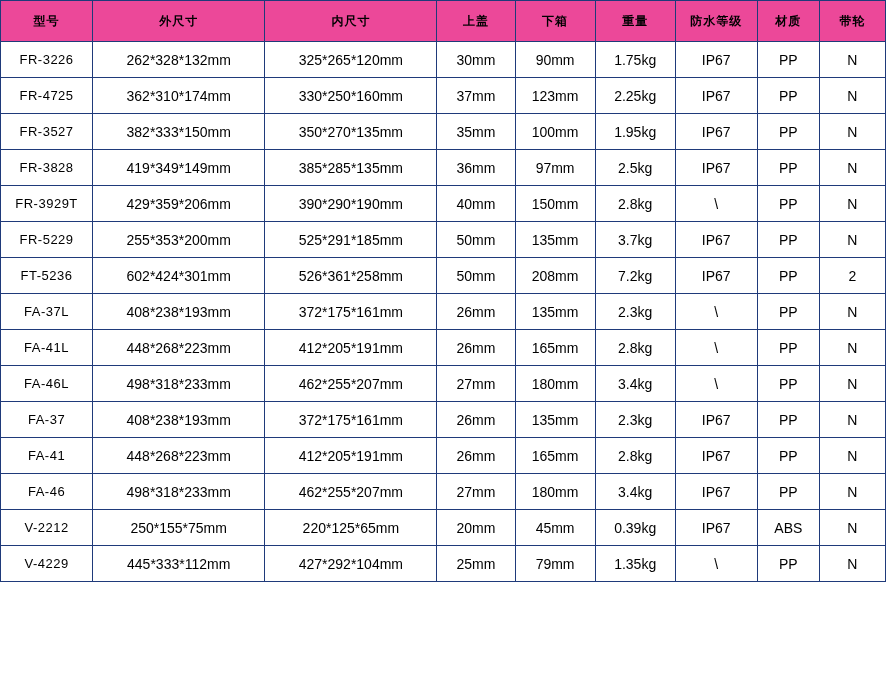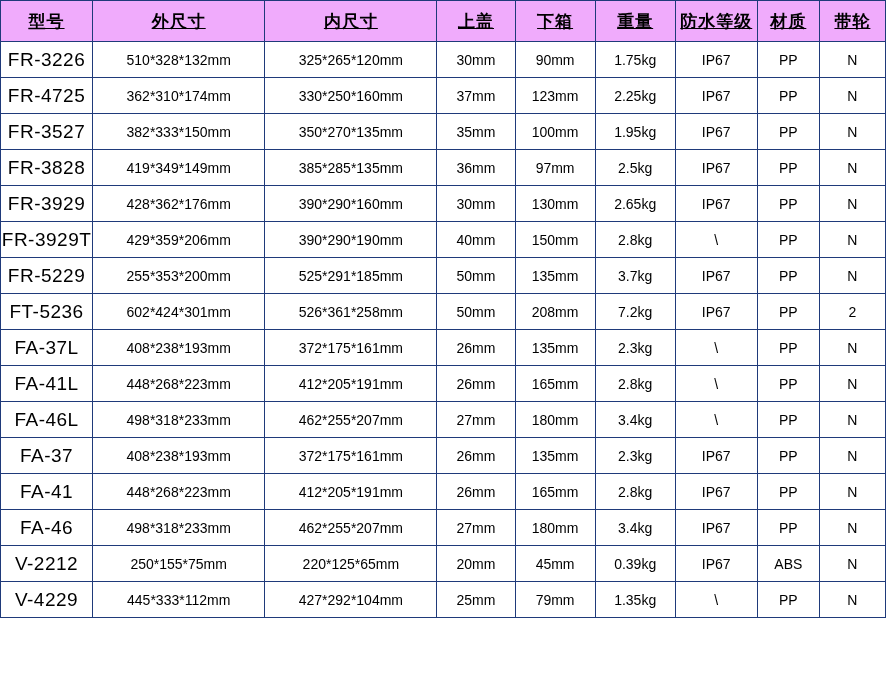--- a/index.html
+++ b/index.html
@@ -19,36 +19,35 @@
     table-layout: fixed;
   }
   #spec-table td, #spec-table th {
     border: 1px solid #1f3a7a;
     text-align: center;
     vertical-align: middle;
     padding: 0;
     color: #000000;
   }
   thead th {
-    background: #f0abfc;
+    background: #ec4899;
     color: #ffffff;
-    font-size: 17px;
+    font-size: 12px;
     font-weight: bold;
     height: 40px;
     border: 1px solid #1b3a75;
     letter-spacing: 1px;
-    text-decoration: underline;
   }
   tbody td {
     height: 35px;
     font-size: 14px;
     background: #ffffff;
   }
   tbody td.model {
-    font-size: 19px;
+    font-size: 13px;
     font-weight: normal;
     letter-spacing: 0.5px;
   }
   
   col.c0 { width: 92px; }
   col.c1 { width: 172px; }
   col.c2 { width: 172px; }
   col.c3 { width: 78px; }
   col.c4 { width: 80px; }
   col.c5 { width: 80px; }
@@ -80,21 +79,21 @@
         <th>下箱</th>
         <th>重量</th>
         <th>防水等级</th>
         <th>材质</th>
         <th>带轮</th>
       </tr>
   </thead>
   <tbody>
       <tr>
         <td class="model">FR-3226</td>
-        <td>510*328*132mm</td>
+        <td>262*328*132mm</td>
         <td>325*265*120mm</td>
         <td>30mm</td>
         <td>90mm</td>
         <td>1.75kg</td>
         <td>IP67</td>
         <td>PP</td>
         <td>N</td>
       </tr>
       <tr>
         <td class="model">FR-4725</td>
@@ -123,31 +122,20 @@
         <td>419*349*149mm</td>
         <td>385*285*135mm</td>
         <td>36mm</td>
         <td>97mm</td>
         <td>2.5kg</td>
         <td>IP67</td>
         <td>PP</td>
         <td>N</td>
       </tr>
       <tr>
-        <td class="model">FR-3929</td>
-        <td>428*362*176mm</td>
-        <td>390*290*160mm</td>
-        <td>30mm</td>
-        <td>130mm</td>
-        <td>2.65kg</td>
-        <td>IP67</td>
-        <td>PP</td>
-        <td>N</td>
-      </tr>
-      <tr>
         <td class="model">FR-3929T</td>
         <td>429*359*206mm</td>
         <td>390*290*190mm</td>
         <td>40mm</td>
         <td>150mm</td>
         <td>2.8kg</td>
         <td>\</td>
         <td>PP</td>
         <td>N</td>
       </tr>

